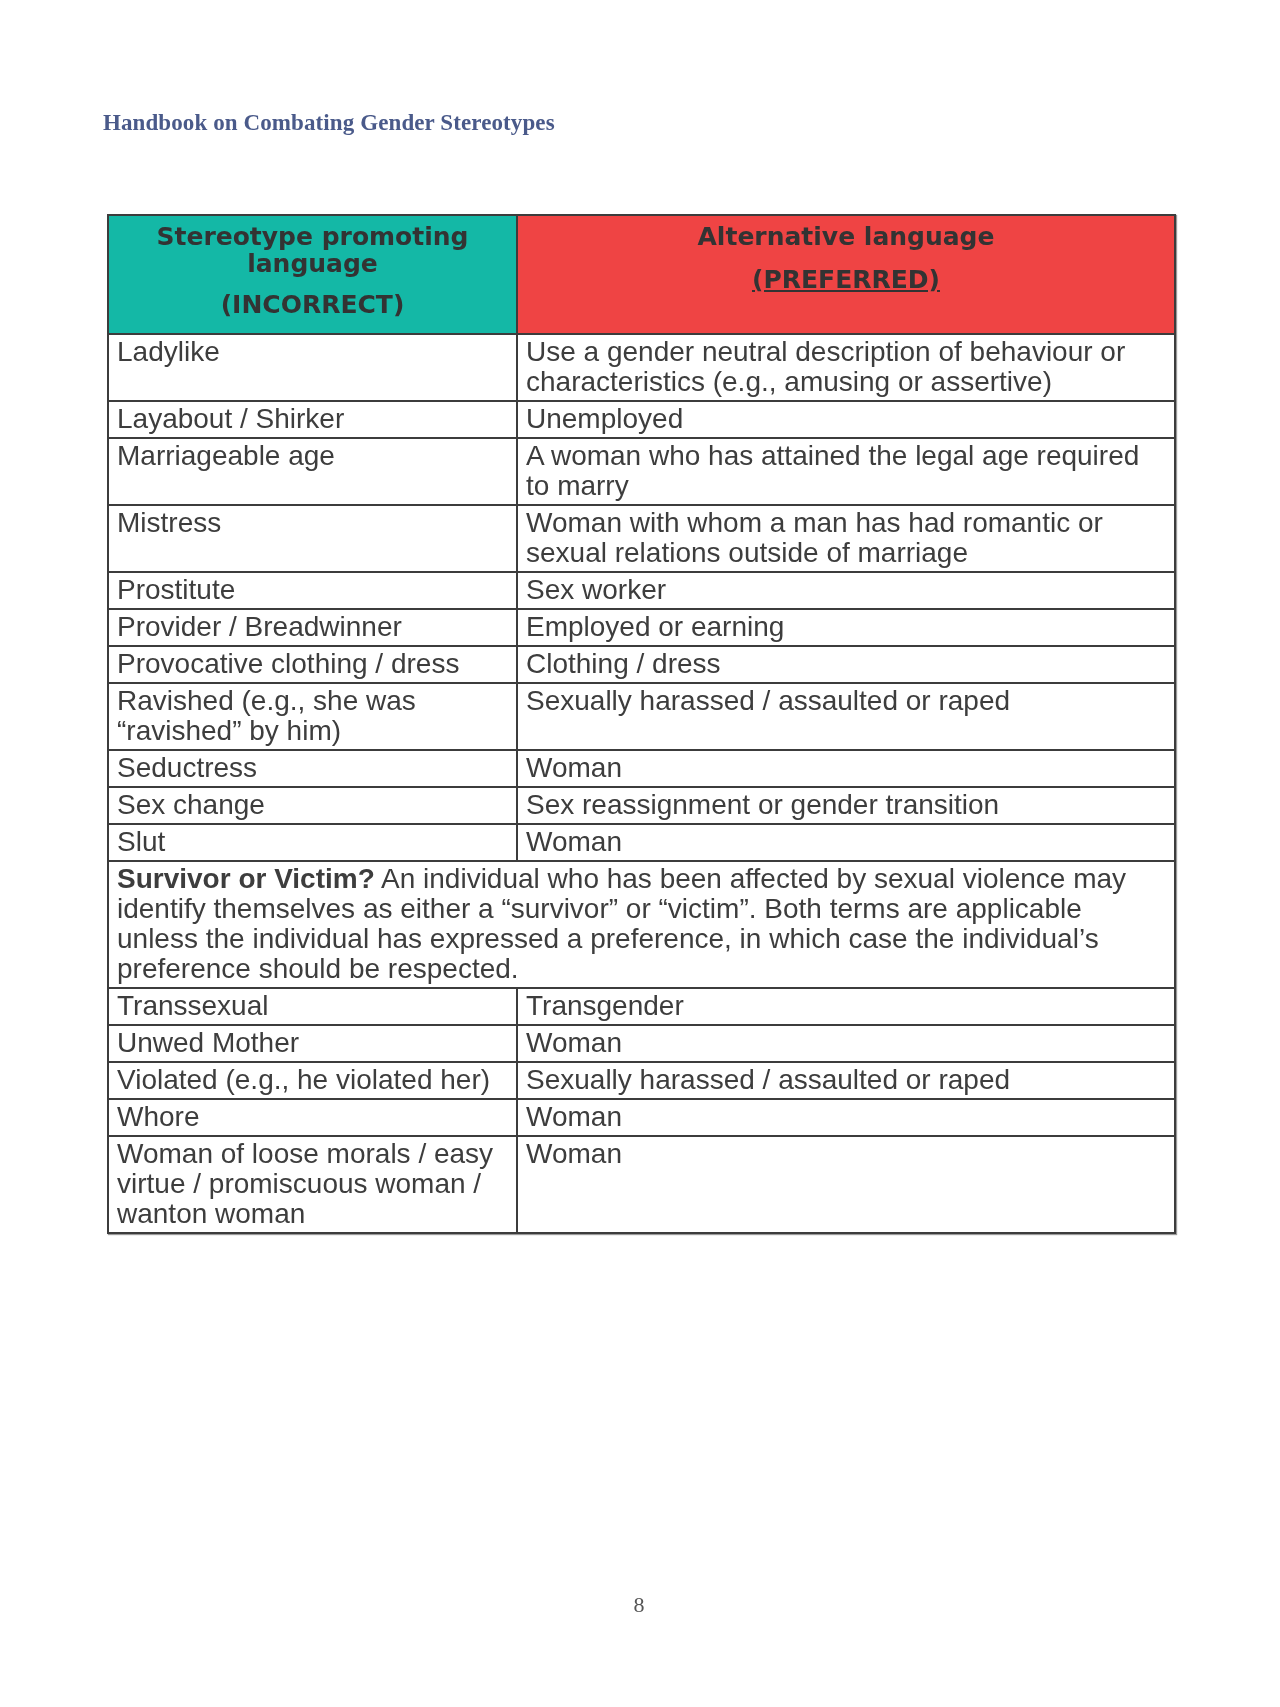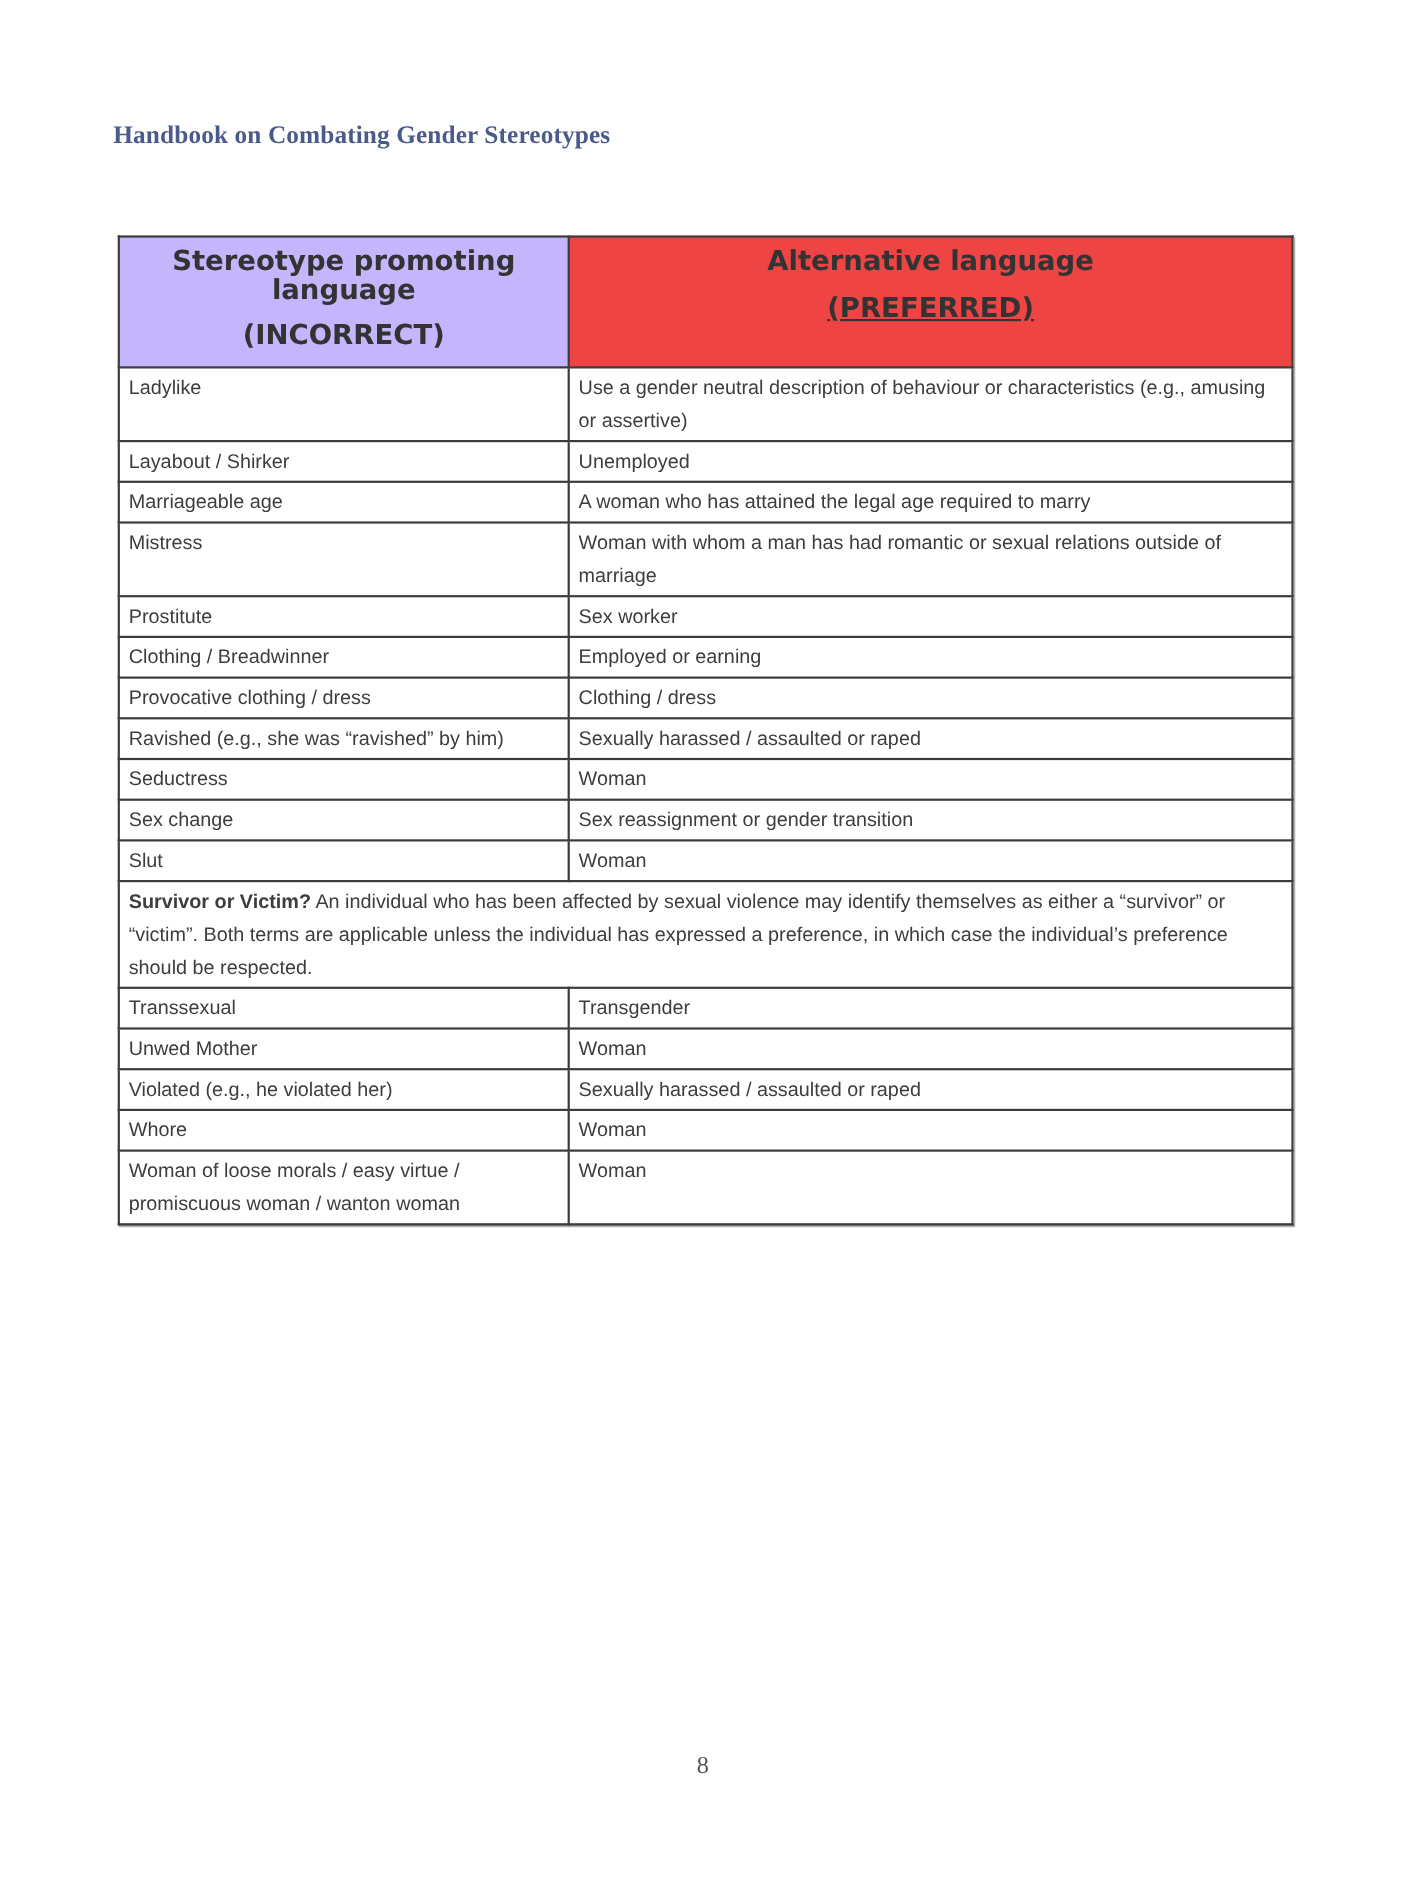--- a/index.html
+++ b/index.html
@@ -22,37 +22,37 @@
     border-collapse: collapse;
     table-layout: fixed;
     box-shadow: 1px 1px 1px #9a9a9a;
   }
   table.lang col.c1 { width: 409px; }
   table.lang col.c2 { width: 658px; }
   table.lang th, table.lang td {
     border: 2px solid #3c3c3c;
     vertical-align: top;
     padding: 2px 8px 3px 8px;
-    font-size: 18px;
+    font-size: 28px;
     line-height: 30px;
     color: #3d3d3d;
     text-align: left;
     word-wrap: break-word;
   }
   table.lang th {
     font-family: "DejaVu Sans", sans-serif;
     font-weight: bold;
     font-size: 25px;
     line-height: 29px;
     text-align: center;
     color: #333;
     height: 108px;
     padding-top: 6px;
   }
-  th.incorrect { background: #c4b5fd; }
+  th.incorrect { background: #14b8a6; }
   th.preferred { background: #ef4444; }
   th .sub { display: block; margin-top: 12px; }
   th.preferred .main { display: block; }
   th.preferred .sub { margin-top: 14px; text-decoration: underline; }
   td.note { line-height: 30px; }
   td.note b { font-weight: bold; }
   .page-number {
     position: absolute; left: 0; width: 1278px; top: 1592px;
     text-align: center;
     font-family: "Liberation Serif", serif;
@@ -97,21 +97,21 @@
       </tr>
       <tr>
         <td>Mistress</td>
         <td>Woman with whom a man has had romantic or sexual relations outside of marriage</td>
       </tr>
       <tr>
         <td>Prostitute</td>
         <td>Sex worker</td>
       </tr>
       <tr>
-        <td>Clothing / Breadwinner</td>
+        <td>Provider / Breadwinner</td>
         <td>Employed or earning</td>
       </tr>
       <tr>
         <td>Provocative clothing / dress</td>
         <td>Clothing / dress</td>
       </tr>
       <tr>
         <td>Ravished (e.g., she was “ravished” by him)</td>
         <td>Sexually harassed / assaulted or raped</td>
       </tr>

